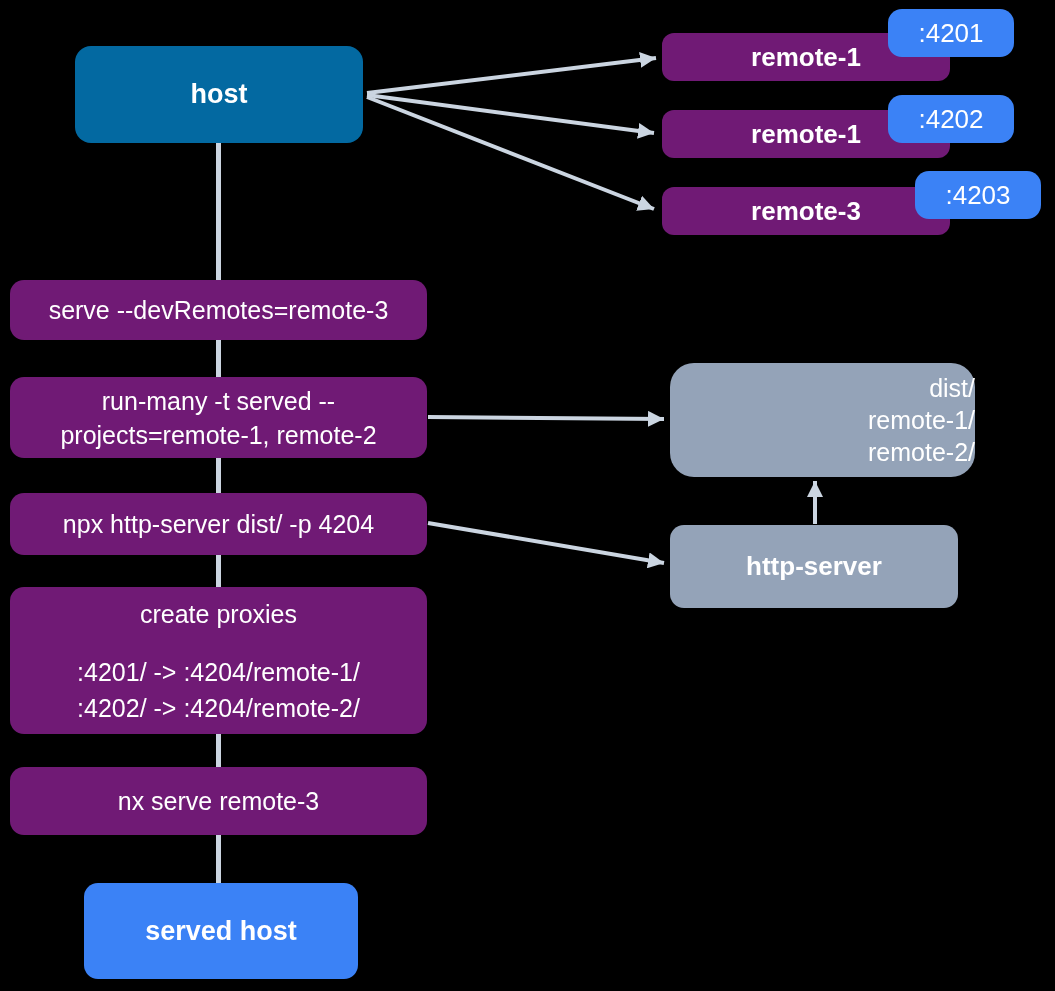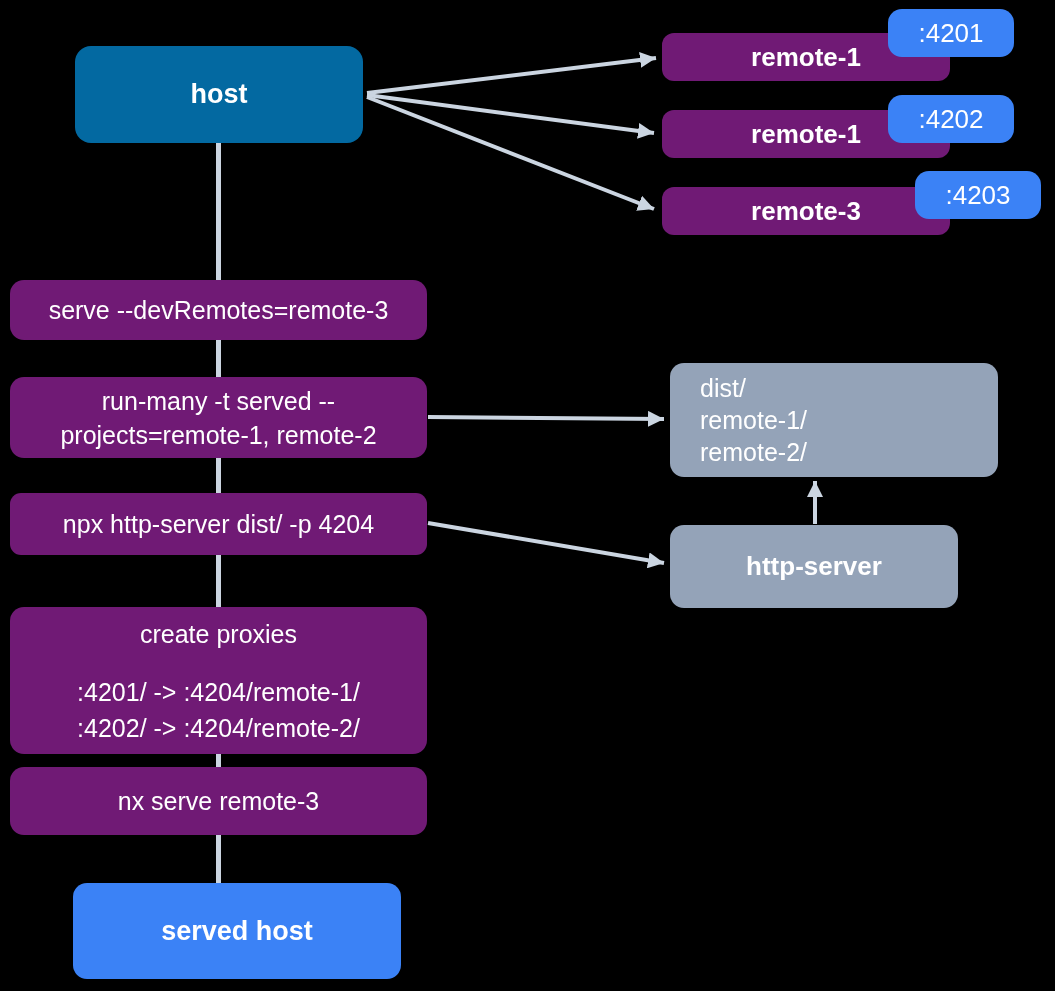--- a/index.html
+++ b/index.html
@@ -74,48 +74,48 @@
     width: 417px;
     background: #701a75;
     border-radius: 14px;
     font-size: 25px;
     font-weight: 400;
     line-height: 34px;
     text-align: center;
   }
   .cmd-1 { top: 280px; height: 60px; }
   .cmd-2 { top: 377px; height: 81px; }
-  .cmd-3 { top: 493px; height: 62px; border-radius: 11px; }
-  .cmd-4 { top: 607px; height: 147px; }
+  .cmd-3 { top: 493px; height: 62px; }
+  .cmd-4 { top: 587px; height: 147px; }
   .cmd-5 { top: 767px; height: 68px; }
   .cmd-4 .cmd-title { margin-bottom: 22px; }
   .cmd-4 .cmd-line { line-height: 36px; }
   .dist {
     left: 670px; top: 363px;
-    width: 328px; height: 114px;
+    width: 305px; height: 114px;
     background: #94a3b8;
-    border-radius: 14px;
+    border-radius: 24px;
     font-size: 25px;
     font-weight: 400;
     line-height: 32px;
-    align-items: flex-start;
+    align-items: flex-end;
   }
   .dist .dist-line { padding-left: 30px; }
   .dist .dist-line.indent { }
   .http-server {
     left: 670px; top: 525px;
     width: 288px; height: 83px;
     background: #94a3b8;
     border-radius: 14px;
     font-size: 26px;
     font-weight: 700;
   }
   .served-host {
-    left: 73px; top: 883px;
-    width: 328px; height: 96px;
+    left: 84px; top: 883px;
+    width: 274px; height: 96px;
     background: #3b82f6;
     border-radius: 14px;
     font-size: 27px;
     font-weight: 700;
   }
 </style>
 </head>
 <body>
 
 <div class="canvas">

